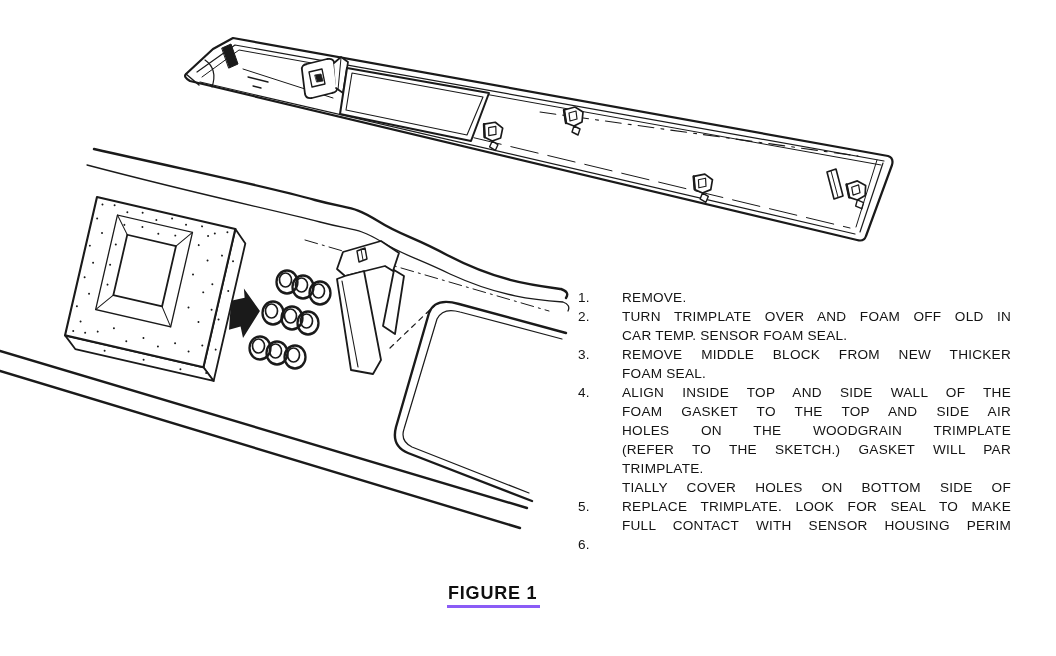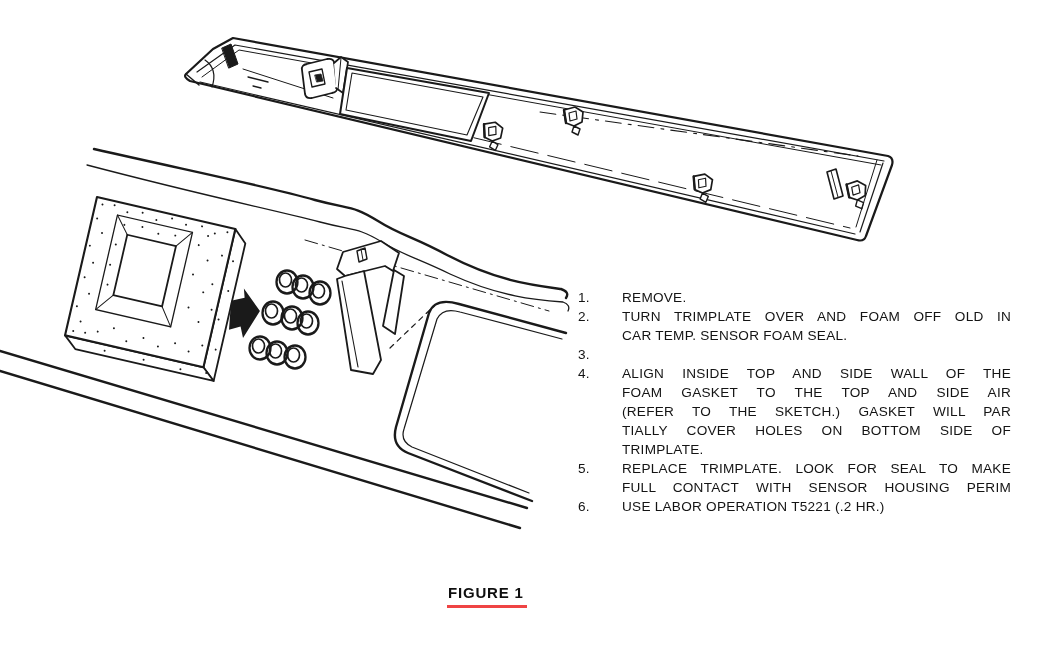--- a/index.html
+++ b/index.html
@@ -7,22 +7,22 @@
          font-family:"Liberation Sans",sans-serif;color:#161616}
   .lineart{position:absolute;left:0;top:0}
   .instructions{position:absolute;left:578px;top:288px;width:433px;
                 font-size:13.6px;line-height:19px;letter-spacing:.25px;color:#141414}
   .inst{display:flex;align-items:flex-start}
   .inst .num{flex:0 0 44px}
   .inst .body{flex:1;min-width:0}
   .ln{text-align:justify;text-align-last:justify;white-space:normal}
   .ln.last{text-align-last:left}
   .figure-label{position:absolute;left:447px;top:583px;line-height:20px;
-                font-size:15px;font-weight:bold;letter-spacing:.8px;color:#0f0f0f;
-                border-bottom:3px solid #ef4444;padding:0 3px 2px 1px}
+                font-size:18px;font-weight:bold;letter-spacing:.8px;color:#0f0f0f;
+                border-bottom:3px solid #8b5cf6;padding:0 3px 2px 1px}
 </style>
 </head>
 <body>
 
 <div class="sheet">
 
   <svg class="lineart" width="1056" height="656" viewBox="0 0 1056 656">
     <defs>
       <g id="clipGlyph" stroke="#1a1a1a" fill="none" stroke-linejoin="round" stroke-linecap="round">
         <path d="M-9,-9 L2,-12 L10,-7 L9,3 L1,7 L-7,4 Z" fill="#ffffff" stroke-width="1.7"></path>
@@ -192,40 +192,42 @@
     </div>
     <div class="inst">
       <div class="num">2.</div>
       <div class="body">
         <div class="ln">TURN TRIMPLATE OVER AND FOAM OFF OLD IN</div>
         <div class="ln last">CAR TEMP. SENSOR FOAM SEAL.</div>
       </div>
     </div>
     <div class="inst">
       <div class="num">3.</div>
+      <div class="body">
+        <div class="ln">REMOVE MIDDLE BLOCK FROM NEW THICKER</div>
+        <div class="ln last">FOAM SEAL.</div>
+      </div>
     </div>
     <div class="inst">
       <div class="num">4.</div>
       <div class="body">
         <div class="ln">ALIGN INSIDE TOP AND SIDE WALL OF THE</div>
         <div class="ln">FOAM GASKET TO THE TOP AND SIDE AIR</div>
+        <div class="ln">HOLES ON THE WOODGRAIN TRIMPLATE</div>
         <div class="ln">(REFER TO THE SKETCH.) GASKET WILL PAR</div>
+        <div class="ln last">TRIMPLATE.</div>
         <div class="ln">TIALLY COVER HOLES ON BOTTOM SIDE OF</div>
-        <div class="ln last">TRIMPLATE.</div>
       </div>
     </div>
     <div class="inst">
       <div class="num">5.</div>
       <div class="body">
         <div class="ln">REPLACE TRIMPLATE. LOOK FOR SEAL TO MAKE</div>
         <div class="ln">FULL CONTACT WITH SENSOR HOUSING PERIM</div>
       </div>
     </div>
     <div class="inst">
       <div class="num">6.</div>
-      <div class="body">
-        <div class="ln last">USE LABOR OPERATION T5221 (.2 HR.)</div>
-      </div>
     </div>
   </div>
 
   <div class="figure-label">FIGURE 1</div>
 </div>
 
 </body></html>

